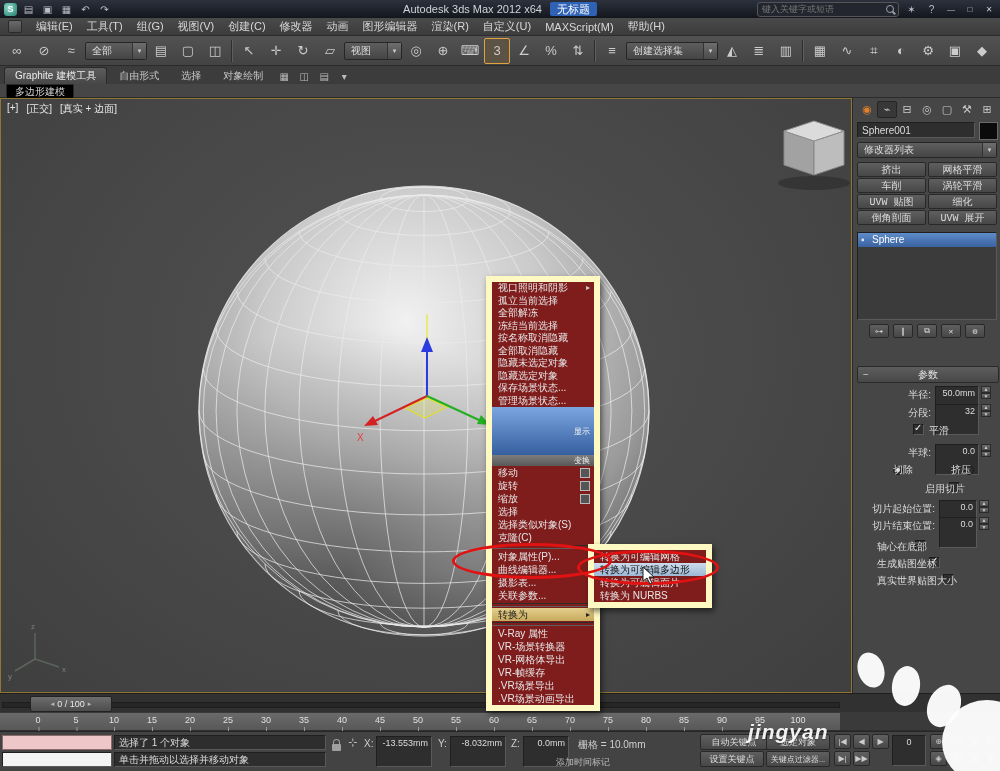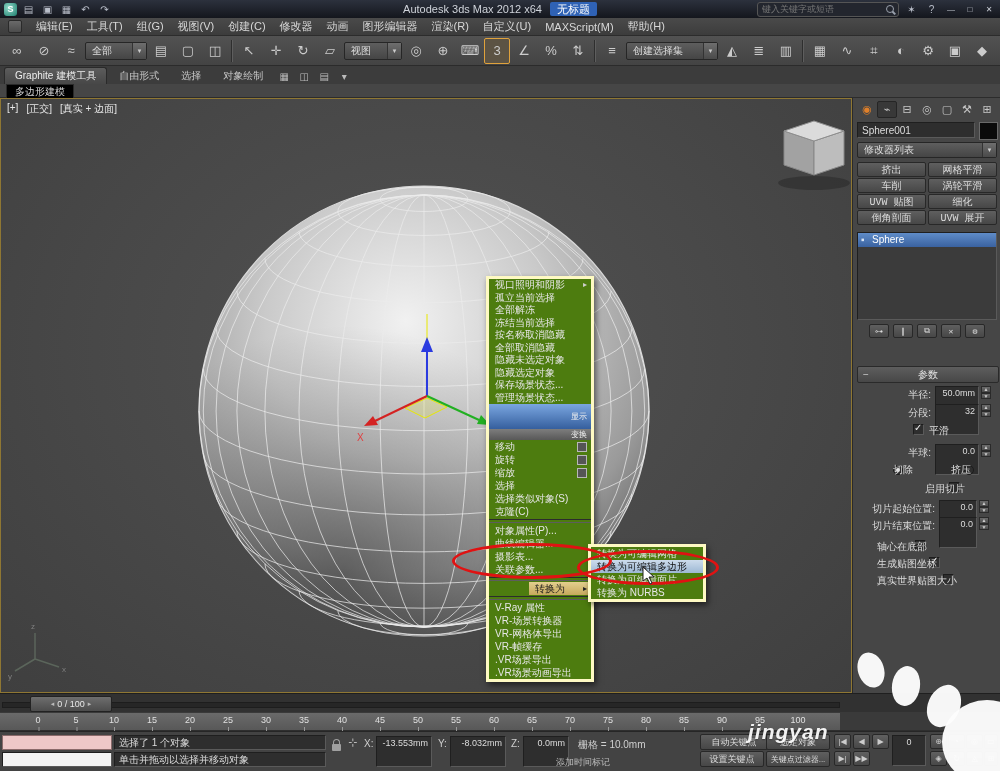--- a/index.html
+++ b/index.html
@@ -48,31 +48,31 @@
   .ricon{width:18px;height:15px;display:flex;align-items:center;justify-content:center;color:#bbb;font-size:10px;}
   #subtab{position:absolute;left:0;top:84px;width:1000px;height:14px;background:#464646;border-bottom:1px solid #2c2c2c;
     display:flex;align-items:center;padding:0 6px;box-sizing:border-box;}
   .stab{font-size:10px;color:#d6d6d6;background:#000000;border:1px solid #2a2a2a;border-bottom:none;padding:0 8px;height:13px;line-height:13px;}
   
   #viewport{position:absolute;left:0;top:98px;width:852px;height:595px;box-sizing:border-box;
     border:1px solid #8f7733;background:radial-gradient(ellipse at 50% 42%,#525252 0%,#484848 55%,#3f3f3f 100%);overflow:hidden;}
   #vplabels{position:absolute;left:6px;top:3px;display:flex;gap:8px;z-index:5;}
   #vplabels span{color:#e8e8e8;font-size:10px;}
   
-  .qmenu{position:absolute;background:#4d7c0f;border:3px solid #fef9c3;box-shadow:2px 3px 6px rgba(0,0,0,.55);z-index:30;text-align:center;}
+  .qmenu{position:absolute;background:#7f1d1d;border:6px solid #fef9c3;box-shadow:2px 3px 6px rgba(0,0,0,.55);z-index:30;text-align:center;}
   #quadmenu{left:486px;top:276px;width:102px;}
   #qsubmenu{left:588px;top:544px;width:112px;z-index:31;}
   .qi{height:12.5px;line-height:12.5px;padding:0 4px 0 6px;font-size:10px;color:#e6e6e6;display:flex;align-items:center;white-space:nowrap;overflow:hidden;}
   .qi2{height:13px;line-height:13px;padding:0 4px 0 6px;font-size:10px;color:#e6e6e6;display:flex;align-items:center;white-space:nowrap;overflow:hidden;}
   .qi .arr,.qi2 .arr{margin-left:auto;font-size:8px;color:#cfcfcf;}
   .qbox{margin-left:auto;width:8px;height:8px;border:1px solid #b8b8b8;background:#555;flex:none;}
-  .qhl{background:linear-gradient(#e3cf8e,#c7a95c);color:#191919;margin-left:40px;}
+  .qhl{background:linear-gradient(#e3cf8e,#c7a95c);color:#191919;}
   .qhl2{background:linear-gradient(#cddcec,#9db8d4);color:#0f0f0f;}
   .qsep{height:2px;border-top:1px solid #2c2c2c;border-bottom:1px solid #5d5d5d;margin:1px 0;}
-  .qhb{height:25px;background:linear-gradient(#7aa6e0,#355f9e);display:flex;align-items:center;justify-content:flex-end;padding:0 4px;}
+  .qhb{height:16px;background:linear-gradient(#7aa6e0,#355f9e);display:flex;align-items:center;justify-content:flex-end;padding:16px 4px;}
   .qhg{height:11px;background:linear-gradient(#7d7d7d,#585858);display:flex;align-items:center;justify-content:flex-end;padding:0 4px;}
   .qhb span,.qhg span{font-size:8px;color:#f0f0f0;}
   .redellipse{position:absolute;border:3px solid #e01212;border-radius:50%;z-index:40;pointer-events:none;}
   
   #cmdpanel{position:absolute;left:852px;top:98px;width:148px;height:595px;background:#464646;border-left:1px solid #2a2a2a;box-sizing:border-box;}
   .ptab{position:absolute;width:18px;height:15px;display:flex;align-items:center;justify-content:center;font-size:11px;color:#c6c6c6;border:1px solid transparent;border-radius:2px;}
   .ptab.active{background:#383838;border-color:#252525;}
   .sunken{background:#2e2e2e;border:1px solid #1f1f1f;border-bottom-color:#5a5a5a;border-right-color:#5a5a5a;color:#ddd;box-sizing:border-box;}
   .btn3{background:linear-gradient(#5f5f5f,#474747);border:1px solid #282828;border-radius:2px;color:#ddd;
     display:flex;align-items:center;justify-content:center;font-size:10px;box-sizing:border-box;font-family:Liberation Mono, monospace;}

